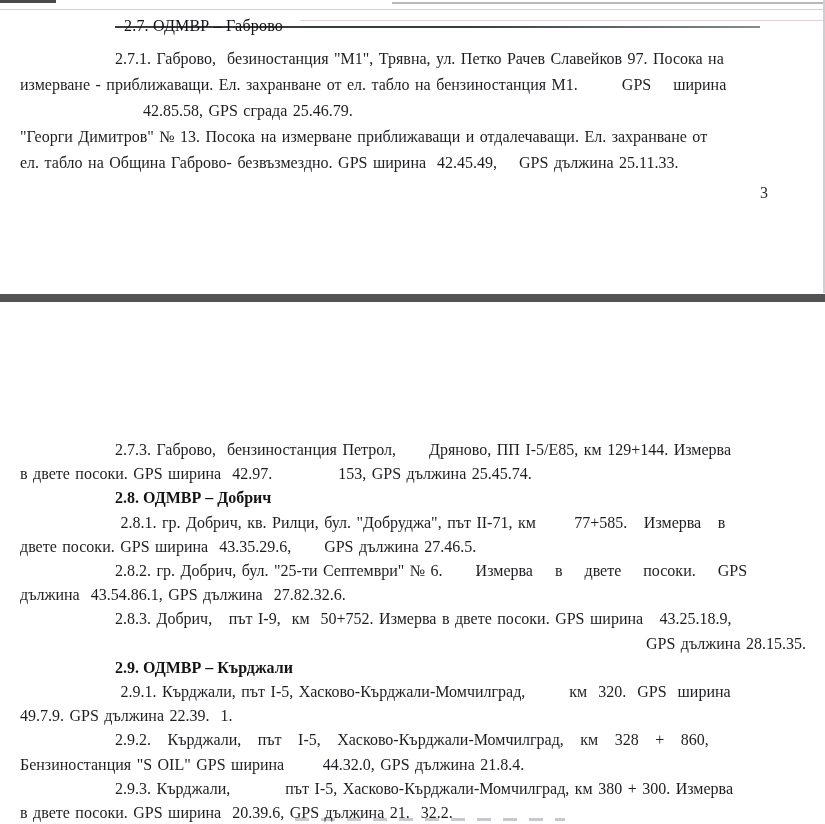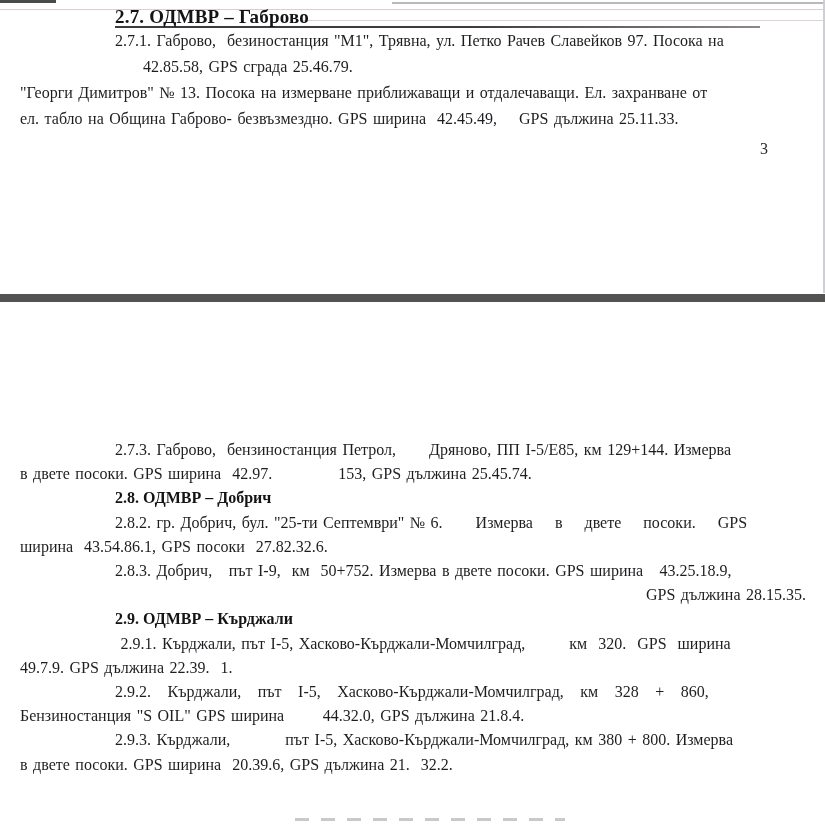--- a/index.html
+++ b/index.html
@@ -27,21 +27,21 @@
   .art-underline { left: 115px; top: 26px; width: 645px; height: 2px;
                    background: linear-gradient(to right, #3c3c40 0 55%, #8a8a8e 100%); }
   .art-right-edge { right: 0; top: 0; width: 2px; height: 293px; background: #cfcfd3; }
   .art-bottom-cut { left: 295px; top: 516px; width: 270px; height: 3px;
                     background: repeating-linear-gradient(to right, #c9c9cd 0 14px, transparent 14px 26px); }
 
   .content1 { position: relative; padding: 6px 45px 0 20px; }
   .content2 { position: relative; padding: 136px 19px 0 20px; }
 
   .h {
-    margin: 0; font-size: 19px; font-weight: bold; color: #141416;
+    margin: 9px; font-size: 16px; font-weight: normal; color: #141416;
     line-height: 22px; padding-left: 95px; letter-spacing: 0.2px;
     white-space: pre;
   }
   .h2 { line-height: 24.2px; padding-left: 95px; font-size: 16px; font-weight: bold; color: #141416; margin: 0; white-space: pre; }
 
   .para { margin: 0; }
   .ln {
     white-space: pre;
     font-size: 16px;
     line-height: 26px;
@@ -73,20 +73,21 @@
     <div class="art art-pink-line-1"></div>
     <div class="art art-pink-line-2"></div>
     <div class="art art-underline"></div>
     <div class="art art-right-edge"></div>
 
     <div class="content1">
       <h2 class="h">2.7. ОДМВР – Габрово</h2>
 
       <div class="para">
         <div class="ln ind">2.7.1. Габрово,  безиностанция "М1", Трявна, ул. Петко Рачев Славейков 97. Посока на</div>
+        <div class="ln">измерване - приближаващи. Ел. захранване от ел. табло на бензиностанция М1.        GPS    ширина</div>
         <div class="ln ind-gps">42.85.58, GPS сграда 25.46.79.</div>
       </div>
 
       <div class="para">
         <div class="ln">"Георги Димитров" № 13. Посока на измерване приближаващи и отдалечаващи. Ел. захранване от</div>
         <div class="ln">ел. табло на Община Габрово- безвъзмездно. GPS ширина  42.45.49,    GPS дължина 25.11.33.</div>
       </div>
 
       <div class="pagenum">3</div>
     </div>
@@ -98,43 +99,47 @@
     <div class="art art-bottom-cut"></div>
 
     <div class="content2">
       <div class="para">
         <div class="ln ind">2.7.3. Габрово,  бензиностанция Петрол,      Дряново, ПП I-5/Е85, км 129+144. Измерва</div>
         <div class="ln">в двете посоки. GPS ширина  42.97.            153, GPS дължина 25.45.74.</div>
       </div>
 
       <h2 class="h2">2.8. ОДМВР – Добрич</h2>
 
+      <div class="para">
+        <div class="ln ind"> 2.8.1. гр. Добрич, кв. Рилци, бул. "Добруджа", път II-71, км       77+585.   Измерва   в</div>
+        <div class="ln">двете посоки. GPS ширина  43.35.29.6,      GPS дължина 27.46.5.</div>
+      </div>
 
       <div class="para">
         <div class="ln ind">2.8.2. гр. Добрич, бул. "25-ти Септември" № 6.      Измерва    в    двете    посоки.    GPS</div>
-        <div class="ln">ширина  43.54.86.1, GPS посоки  27.82.32.6.</div>
+        <div class="ln">дължина  43.54.86.1, GPS дължина  27.82.32.6.</div>
       </div>
 
       <div class="para">
         <div class="ln ind">2.8.3. Добрич,   път I-9,  км  50+752. Измерва в двете посоки. GPS ширина   43.25.18.9,</div>
         <div class="ln ind-sm">GPS дължина 28.15.35.</div>
       </div>
 
       <h2 class="h2">2.9. ОДМВР – Кърджали</h2>
 
       <div class="para">
         <div class="ln ind"> 2.9.1. Кърджали, път I-5, Хасково-Кърджали-Момчилград,        км  320.  GPS  ширина</div>
         <div class="ln">49.7.9. GPS дължина 22.39.  1.</div>
       </div>
 
       <div class="para">
         <div class="ln ind">2.9.2.   Кърджали,   път   I-5,   Хасково-Кърджали-Момчилград,   км   328   +   860,</div>
         <div class="ln">Бензиностанция "S OIL" GPS ширина       44.32.0, GPS дължина 21.8.4.</div>
       </div>
 
       <div class="para">
-        <div class="ln ind">2.9.3. Кърджали,          път I-5, Хасково-Кърджали-Момчилград, км 380 + 800. Измерва</div>
+        <div class="ln ind">2.9.3. Кърджали,          път I-5, Хасково-Кърджали-Момчилград, км 380 + 300. Измерва</div>
         <div class="ln">в двете посоки. GPS ширина  20.39.6, GPS дължина 21.  32.2.</div>
       </div>
     </div>
   </section>
 
 </div>
 
 </body></html>

